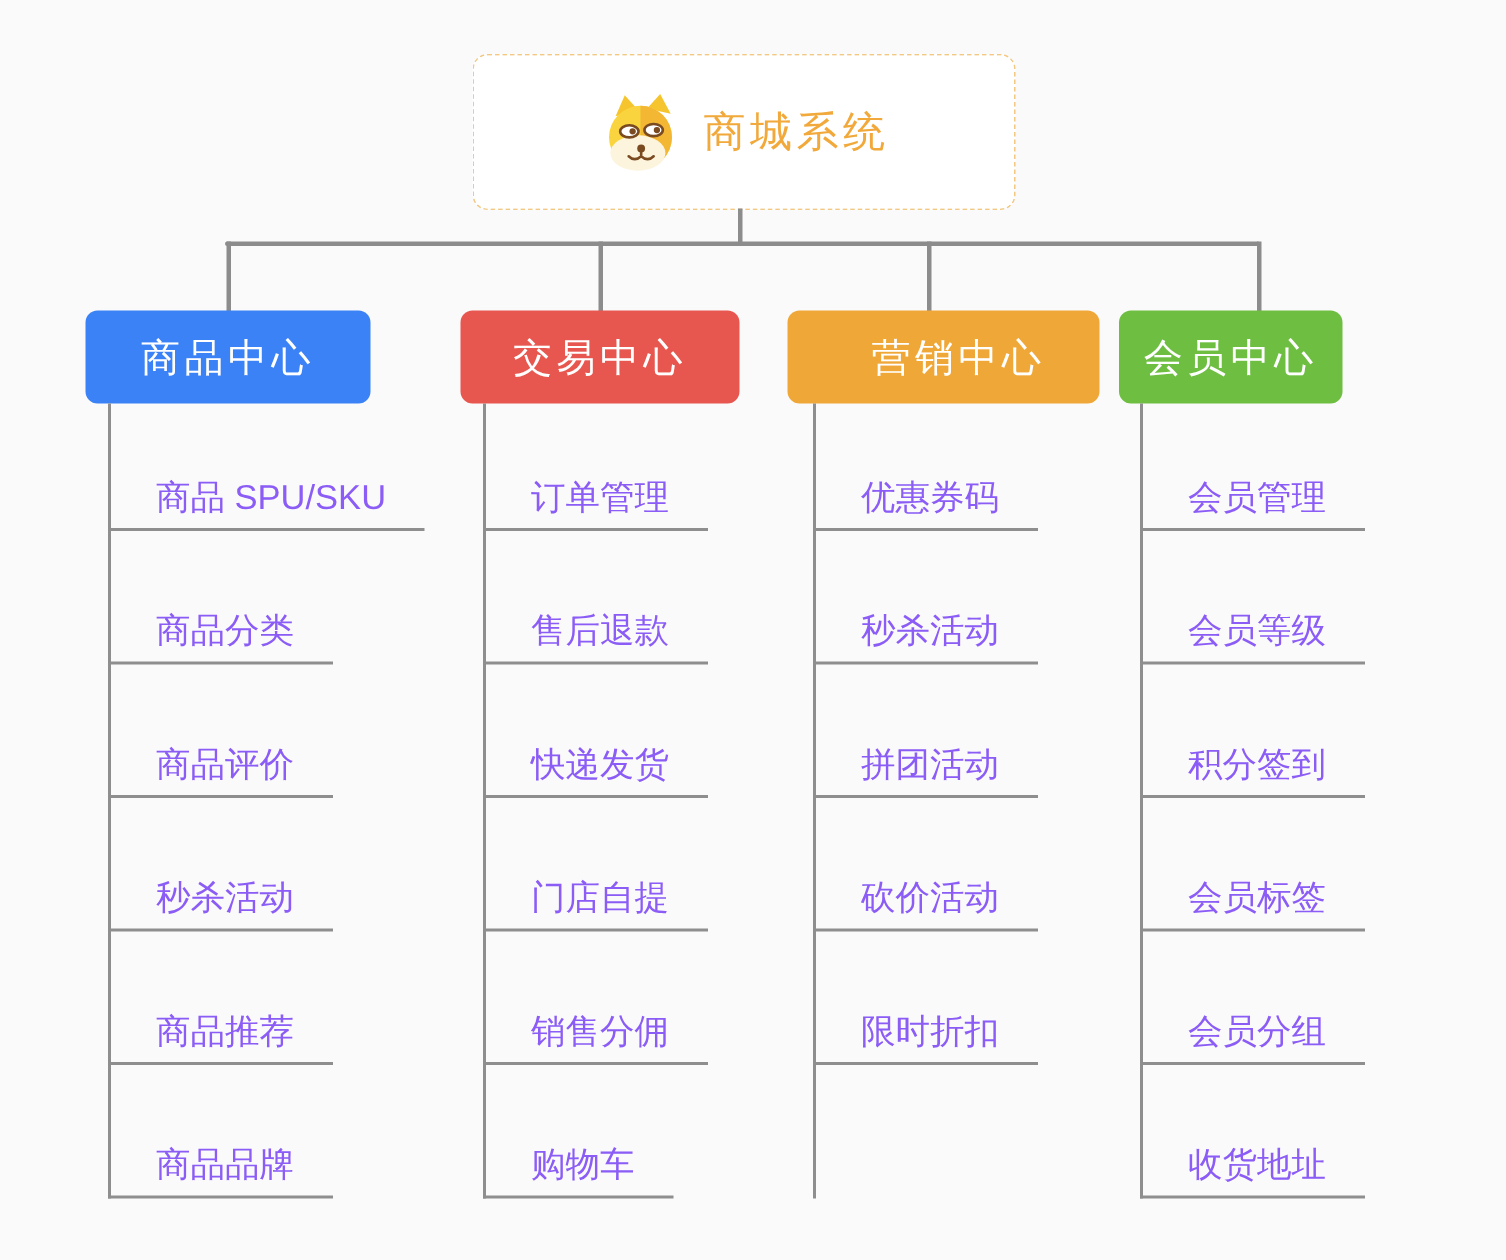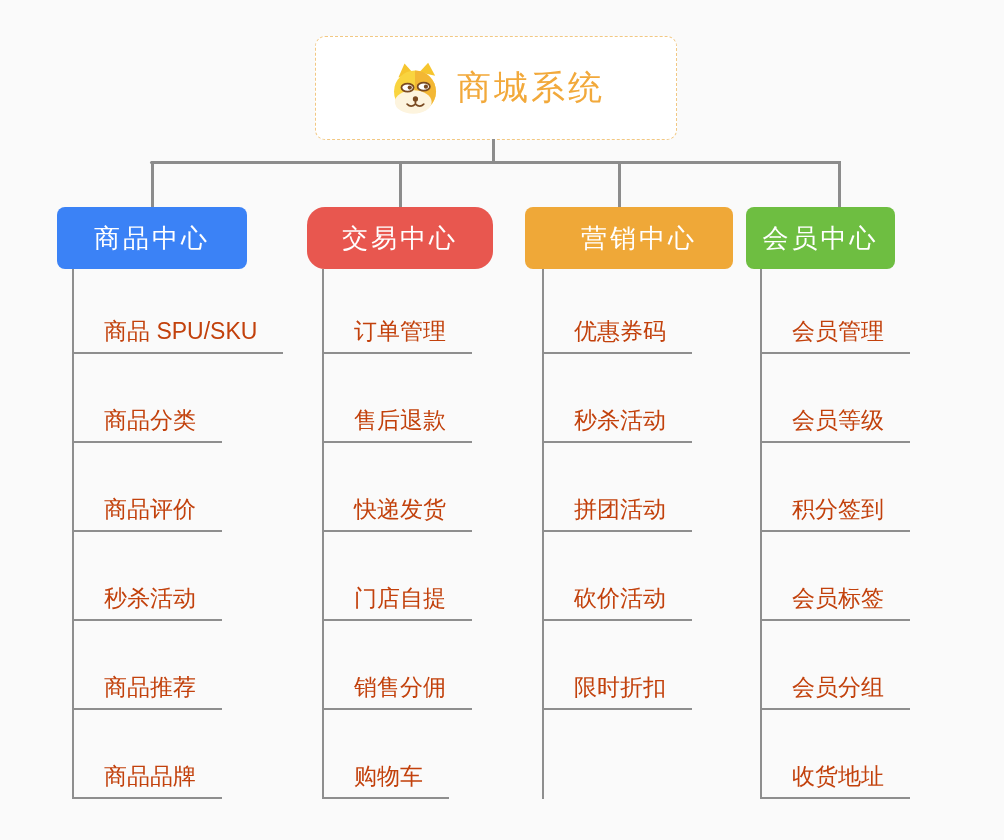--- a/index.html
+++ b/index.html
@@ -11,21 +11,21 @@
   #canvas{position:absolute;inset:0;}
 
   
   .root-node{
     position:absolute;left:315px;top:36px;width:362px;height:104px;
     background:#FFFFFF;border:1px dashed #F2C883;border-radius:10px;
     display:flex;align-items:center;justify-content:center;gap:14px;
     box-sizing:border-box;
   }
   .root-title{
-    font-size:34px;font-weight:500;letter-spacing:3px;color:#F2A93B;
+    font-size:28px;font-weight:500;letter-spacing:3px;color:#F2A93B;
   }
   .root-icon{width:56px;height:56px;flex:0 0 auto;}
 
   
   .line{position:absolute;background:#8C8C8C;}
   .stem{left:492px;top:139px;width:3px;height:24px;}
   .bus{left:150px;top:161px;width:690px;height:3px;border-radius:2px;}
   .stub{top:161px;width:3px;height:47px;}
 
   
@@ -39,21 +39,21 @@
   .trunk{position:absolute;top:269px;width:2px;height:530px;background:#8E8E8E;}
   .col-items{
     position:absolute;top:265px;
     display:flex;flex-direction:column;align-items:flex-start;
   }
   .item{
     box-sizing:border-box;height:89px;width:fit-content;
     display:flex;align-items:flex-end;
     padding:0 26px 5px 32px;
     border-bottom:2px solid #8E8E8E;
-    font-size:23px;color:#c2410c;white-space:nowrap;
+    font-size:23px;color:#8b5cf6;white-space:nowrap;
   }
 </style>
 </head>
 <body>
 
 <div id="canvas">
 
   <div class="root-node">
     <span class="root-icon">
       <svg viewBox="0 0 64 64" width="56" height="56" aria-hidden="true">
@@ -88,21 +88,21 @@
     <div class="trunk" style="left: 72px;"></div>
     <div class="col-items" style="left: 72px;">
       <div class="item">商品 SPU/SKU</div>
       <div class="item">商品分类</div>
       <div class="item">商品评价</div>
       <div class="item">秒杀活动</div>
       <div class="item">商品推荐</div>
       <div class="item">商品品牌</div>
     </div>
     <div class="line stub" style="left: 399px;"></div>
-    <div class="branch-box" style="left: 307px; width: 186px; background: rgb(232, 87, 79); border-radius: 18px;">交易中心</div>
+    <div class="branch-box" style="left: 307px; width: 186px; background: rgb(232, 87, 79);">交易中心</div>
     <div class="trunk" style="left: 322px;"></div>
     <div class="col-items" style="left: 322px;">
       <div class="item">订单管理</div>
       <div class="item">售后退款</div>
       <div class="item">快递发货</div>
       <div class="item">门店自提</div>
       <div class="item">销售分佣</div>
       <div class="item">购物车</div>
     </div>
     <div class="line stub" style="left: 618px;"></div>

